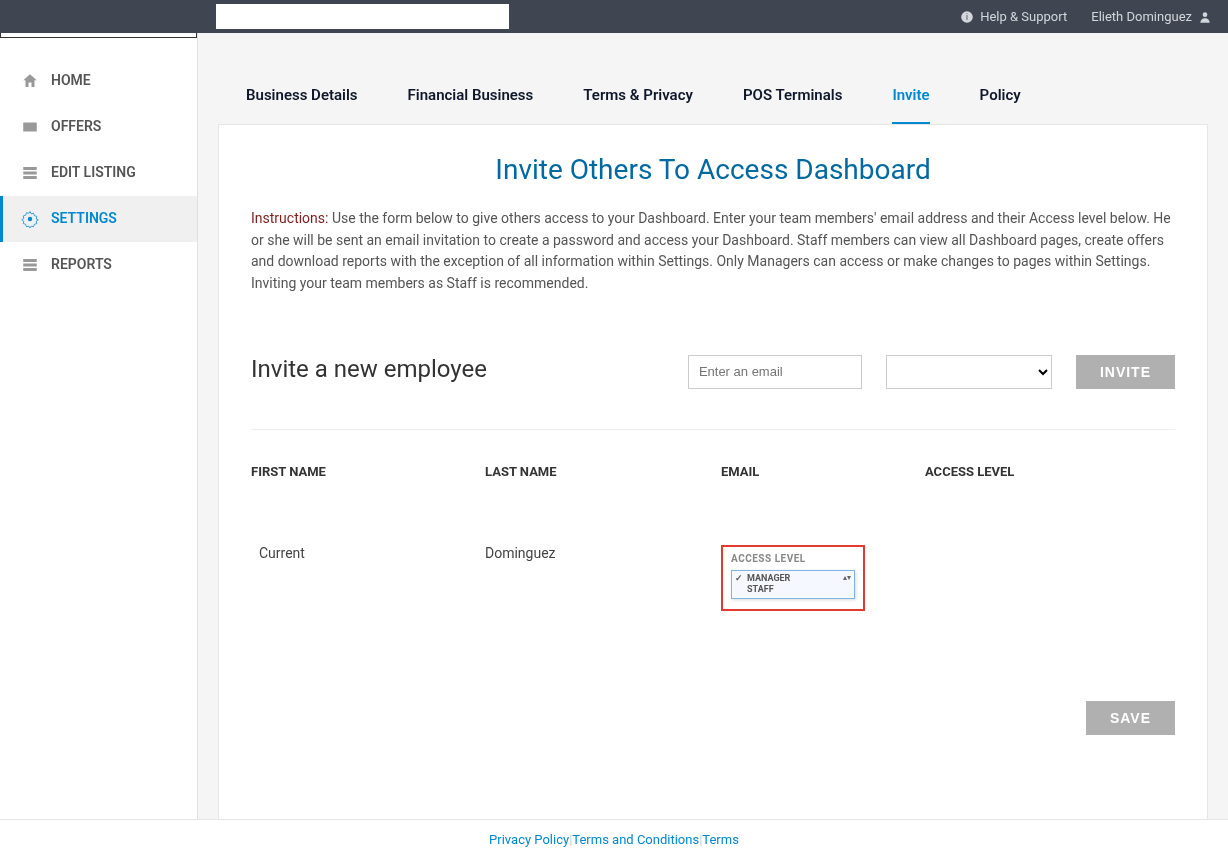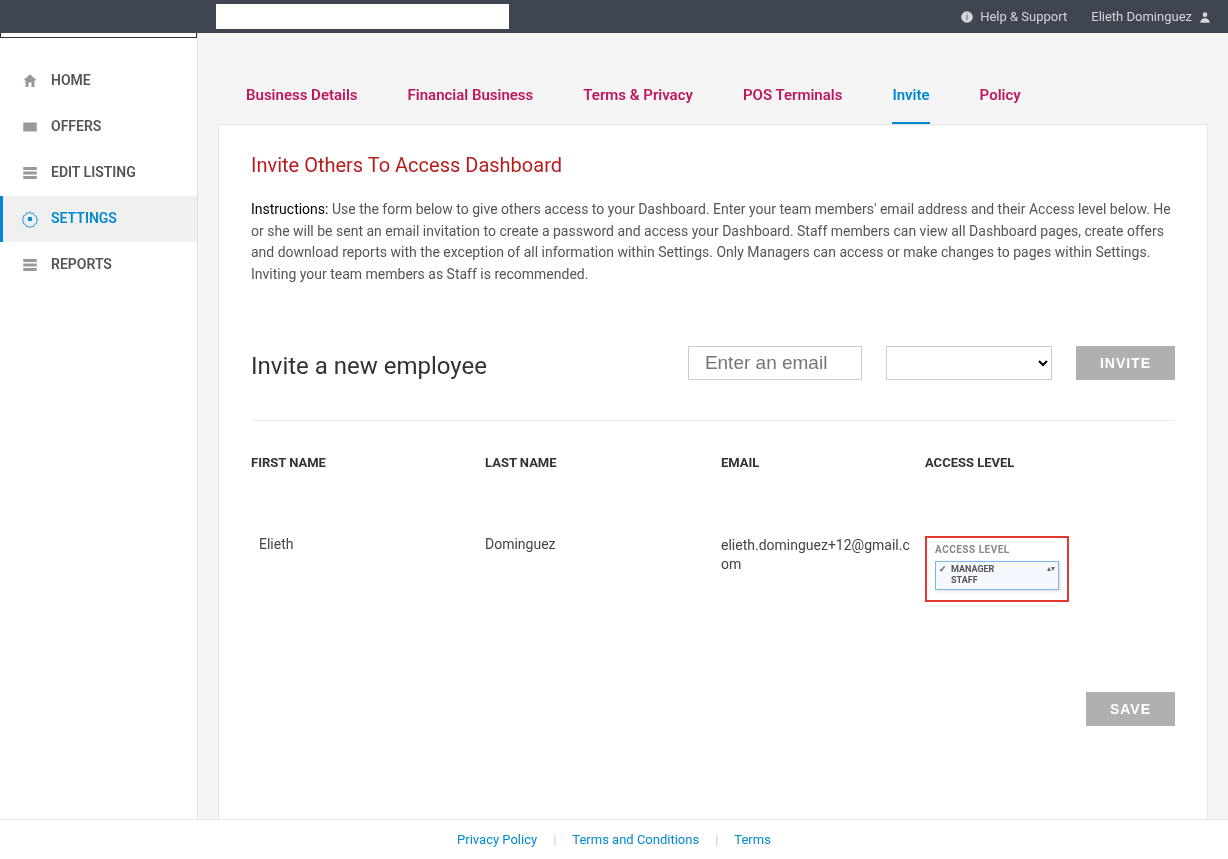--- a/index.html
+++ b/index.html
@@ -20,32 +20,32 @@
     .nav-item { display: flex; align-items: flex-start; gap: 12px; padding: 14px 18px; color: #555; font-weight: 600; font-size: 14px; cursor: pointer; border-left: 3px solid transparent; }
     .nav-item svg { width: 18px; height: 18px; fill: #999; }
     .nav-item.active { border-left: 3px solid #0089d0; background: #f0f0f0; color: #0089d0; }
     .nav-item.active svg { fill: #0089d0; }
     
     
     .main { margin-left: 198px; padding-top: 33px; }
     
     
     .tabs { display: flex; gap: 50px; padding: 20px 48px 0 48px; border-bottom: 0; }
-    .tab { font-size: 15px; font-weight: 600; color: #be185d; padding-bottom: 18px; cursor: pointer; border-bottom: 2px solid transparent; }
+    .tab { font-size: 15px; font-weight: 600; color: #0f172a; padding-bottom: 18px; cursor: pointer; border-bottom: 2px solid transparent; }
     .tab.active { color: #0089d0; border-bottom: 2px solid #0089d0; }
     
     
     .card { background: #fff; margin: 0 20px 0 20px; border: 1px solid #e6e6e6; padding: 28px 32px 40px; min-height: 716px; position: relative; }
-    .card h1 { font-size: 20px; font-weight: 400; color: #b91c1c; margin-bottom: 22px; }
+    .card h1 { font-size: 28px; font-weight: 400; color: #0369a1; margin-bottom: 22px; text-align: center; }
     .instructions { font-size: 14px; color: #555; line-height: 1.55; margin-bottom: 60px; }
-    .instructions .label { color: #000000; }
-    
-    .invite-row { display: flex; align-items: flex-end; gap: 24px; padding-bottom: 40px; border-bottom: 1px solid #eee; }
+    .instructions .label { color: #7f1d1d; }
+    
+    .invite-row { display: flex; align-items: flex-start; gap: 24px; padding-bottom: 40px; border-bottom: 1px solid #eee; }
     .invite-row h2 { font-size: 24px; font-weight: 400; flex: 1; }
-    .invite-row input[type="text"] { width: 174px; height: 34px; border: 1px solid #ccc; padding: 0 16px; font-size: 19px; }
+    .invite-row input[type="text"] { width: 174px; height: 34px; border: 1px solid #ccc; padding: 0 10px; font-size: 13px; }
     .invite-row select { width: 166px; height: 34px; border: 1px solid #ccc; background: #fff; font-size: 13px; padding: 0 6px; }
     .btn { background: #b0b0b0; color: #fff; border: none; padding: 9px 24px; font-size: 14px; font-weight: 600; letter-spacing: 1px; cursor: pointer; }
     
     .employees h2 { font-size: 24px; font-weight: 400; margin-top: 40px; margin-bottom: 28px; }
     .table { width: 100%; }
     .thead { display: flex; font-size: 13px; font-weight: 700; color: #333; padding: 8px 0; margin-top: 26px; }
     .col-first { width: 234px; padding-left: 0px; }
     .col-last { width: 236px; }
     .col-email { width: 204px; }
     .col-access { width: 200px; }
@@ -57,21 +57,21 @@
     .access-popup { border: 2px solid #e23b2e; width: 144px; padding: 6px 8px 10px; background: #fff; }
     .access-popup .ap-title { font-size: 10px; font-weight: 700; color: #888; margin-bottom: 6px; letter-spacing: 0.5px; }
     .access-popup .ap-select { border: 1px solid #7fb4e6; background: #f5f9ff; padding: 2px 3px 2px 3px; box-shadow: 1px 1px 3px rgba(0,0,0,0.15); }
     .access-popup .ap-row { display:flex; align-items:center; gap:4px; font-size: 9px; font-weight: 700; color: #555; line-height: 1.3; }
     .access-popup .ap-row .chk { width: 8px; display:inline-block; }
     .access-popup .ap-updown { float:right; font-size:8px; color:#666; }
     
     .save-row { text-align: right; margin-top: 60px; }
     
     
-    .footer { position: absolute; bottom: 0; left: 0; right: 0; height: 40px; background: #fff; border-top: 1px solid #e6e6e6; display: flex; align-items: center; justify-content: center; gap: 16px; font-size: 13px; color: #999; }
+    .footer { position: absolute; bottom: 0; left: 0; right: 0; height: 40px; background: #fff; border-top: 1px solid #e6e6e6; display: flex; align-items: center; justify-content: center; gap: 0; font-size: 13px; color: #999; }
     .footer a { color: #0089d0; text-decoration: none; }
     .footer .sep { color: #ccc; }
   </style>
 </head>
 <body>
 
 <div class="sidebar">
   <div class="logo">
     <svg viewBox="0 0 24 24">
         <polygon points="12,2 18,7 18,17 12,22 6,17 6,7" fill="#333"></polygon>
@@ -162,23 +162,22 @@
 
     <div class="employees">
       <div class="table">
         <div class="thead">
           <div class="col-first">FIRST NAME</div>
           <div class="col-last">LAST NAME</div>
           <div class="col-email">EMAIL</div>
           <div class="col-access">ACCESS LEVEL</div>
         </div>
         <div class="trow">
-          <div class="col-first">Elieth</div>
+          <div class="col-first">Current</div>
           <div class="col-last">Dominguez</div>
-          <div class="col-email">elieth.dominguez+12@gmail.com</div>
           <div class="col-access">
             <div class="access-popup">
               <div class="ap-title">ACCESS LEVEL</div>
               <div class="ap-select">
                 <span class="ap-updown">▴▾</span>
                 <div class="ap-row">
                     <span class="chk">✓</span>
                     <span>MANAGER</span>
                   </div>
                 <div class="ap-row">

